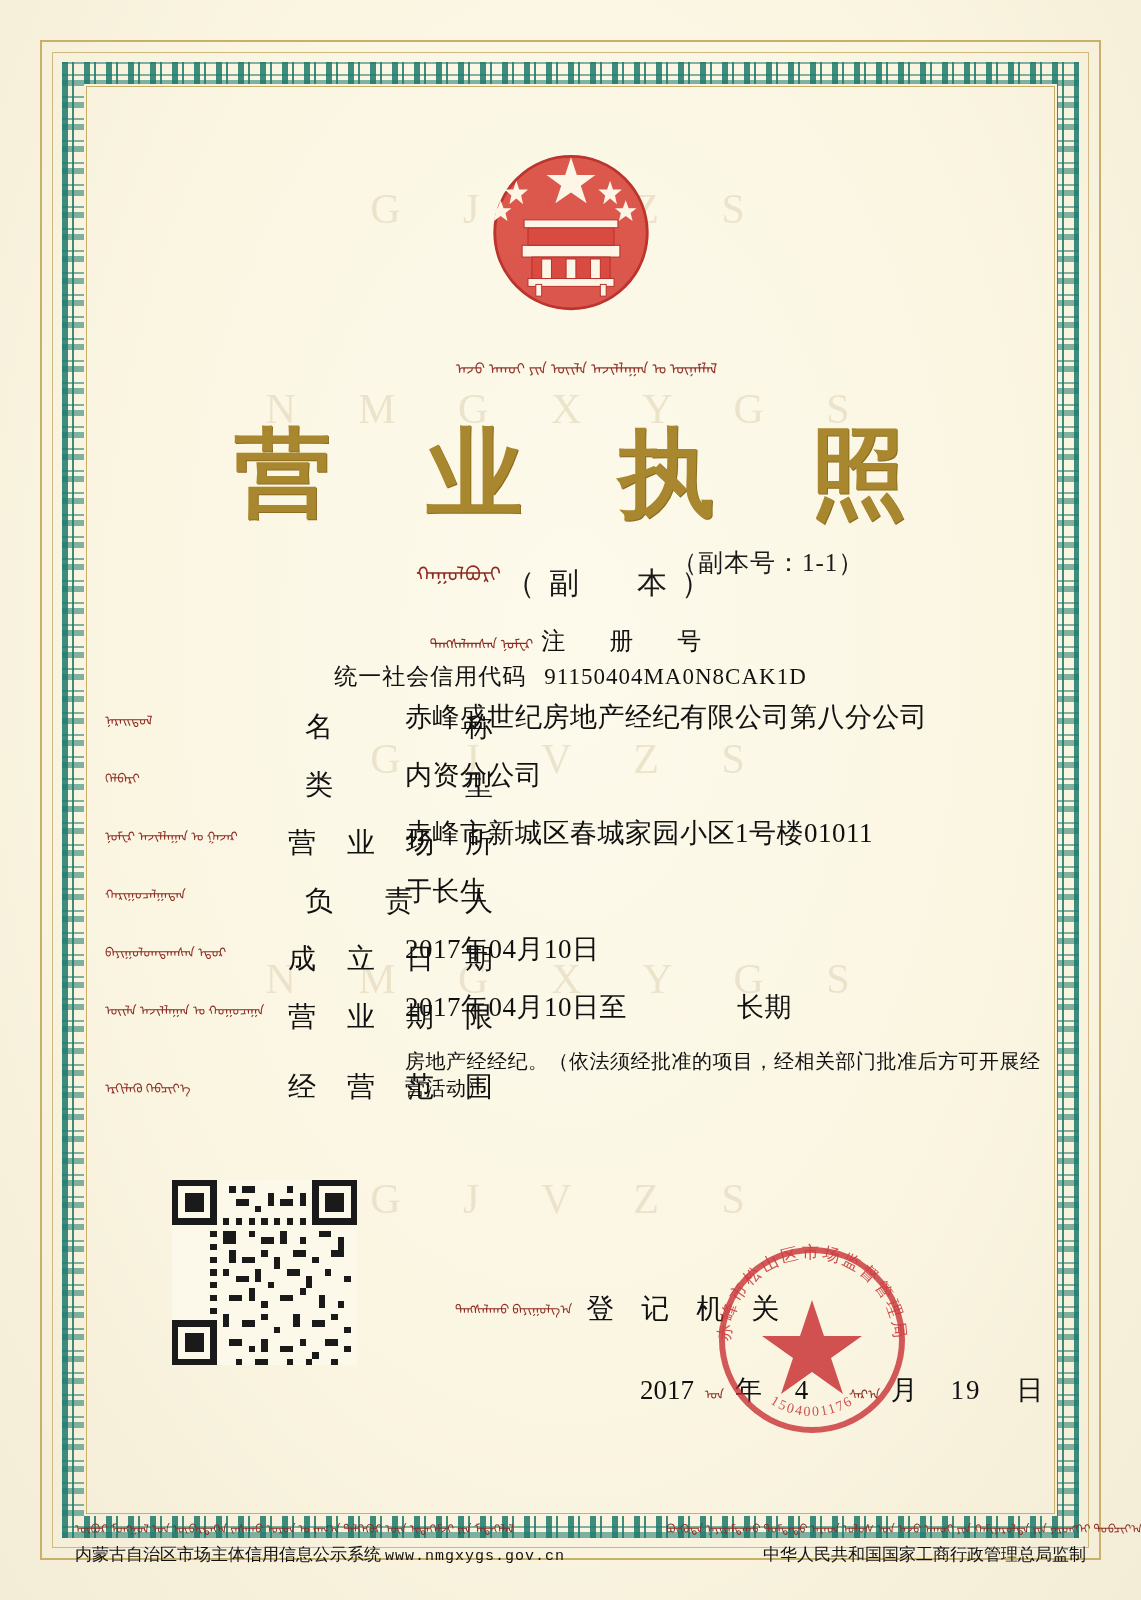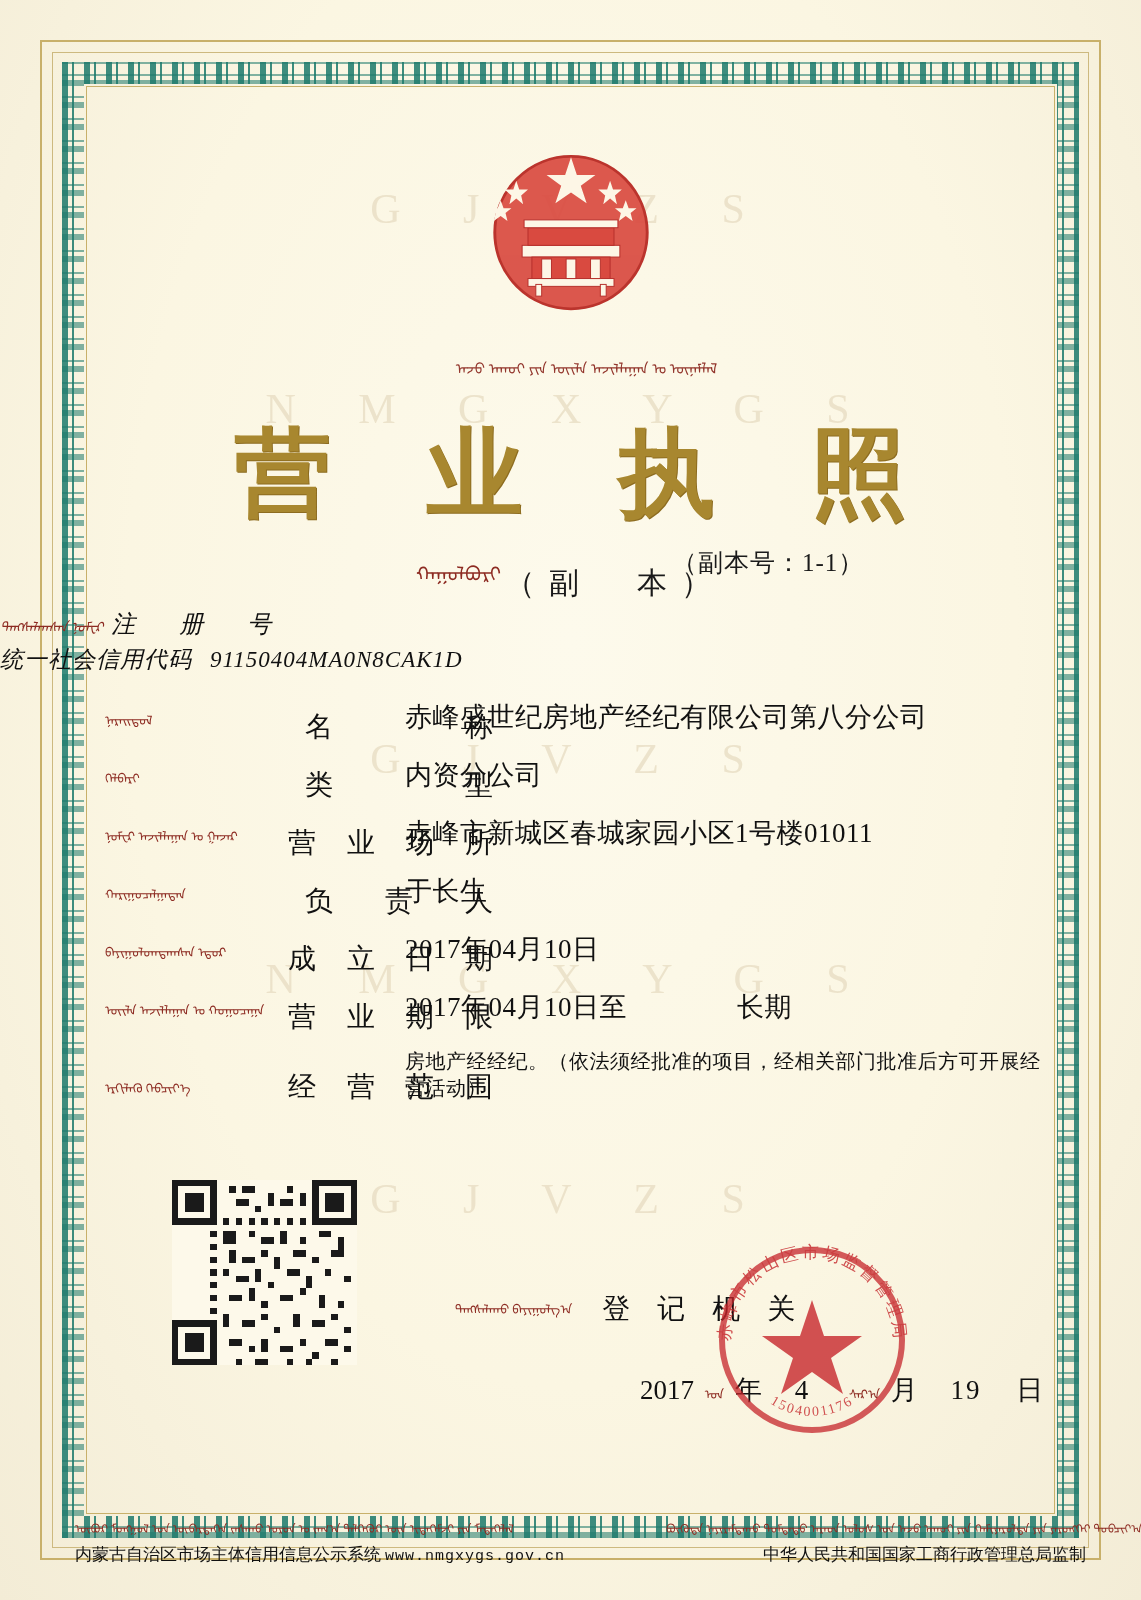--- a/index.html
+++ b/index.html
@@ -146,23 +146,23 @@
     top: 546px;
     left: 672px;
     font-size: 25px;
     color: #1a1a1a;
     letter-spacing: 1px;
   }
 
   
   .reg-block {
     position: absolute;
-    top: 608px;
+    top: 625px;
     left: 0; right: 0;
-    font-style: italic;
+    text-align: center;
   }
   .reg-line1 {
     font-size: 24px;
     color: #111;
     letter-spacing: 10px;
   }
   .reg-line1 .mn {
     color: #8d2b22;
     font-size: 14px;
     letter-spacing: 22px;
@@ -244,21 +244,21 @@
     left: 455px;
     top: 1290px;
     font-size: 28px;
     color: #111;
     letter-spacing: 10px;
   }
   .authority .mn {
     color: #8d2b22;
     font-size: 13px;
     letter-spacing: 4px;
-    margin-right: 30px;
+    margin-right: 14px;
     vertical-align: 4px;
   }
   .date-line {
     position: absolute;
     left: 640px;
     top: 1372px;
     font-size: 27px;
     color: #111;
     letter-spacing: 2px;
   }

